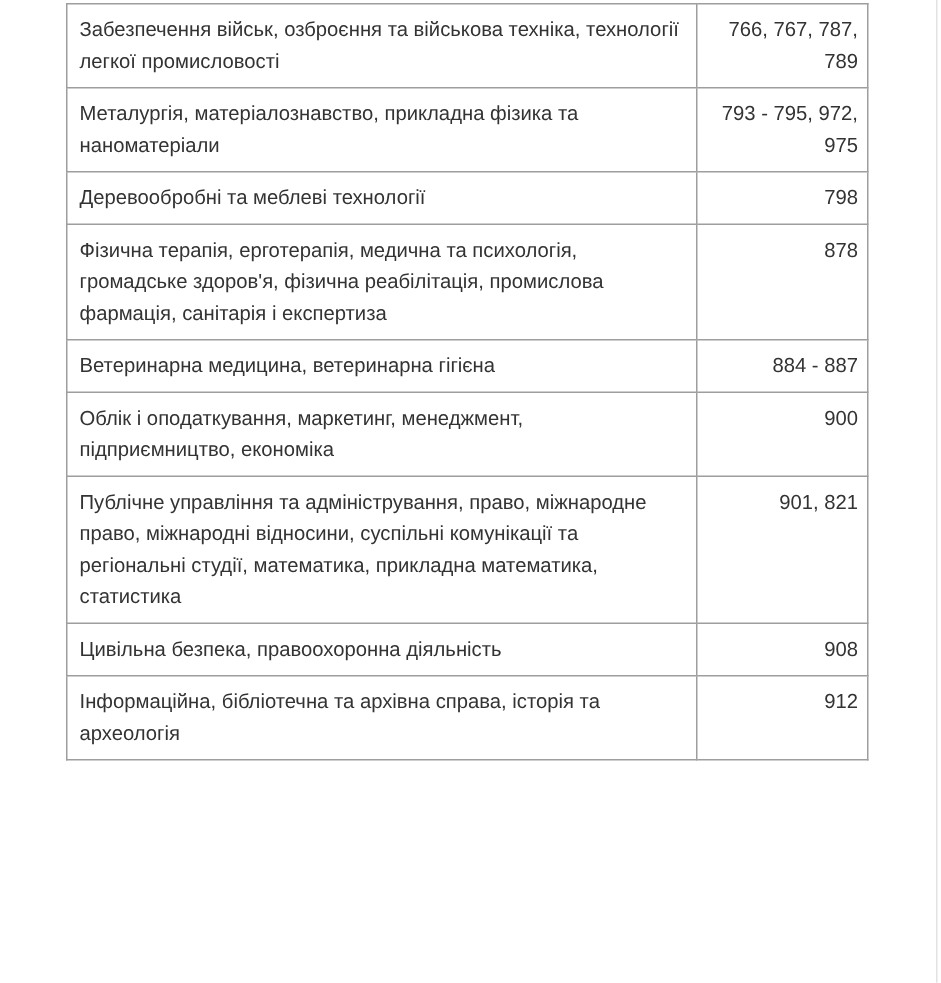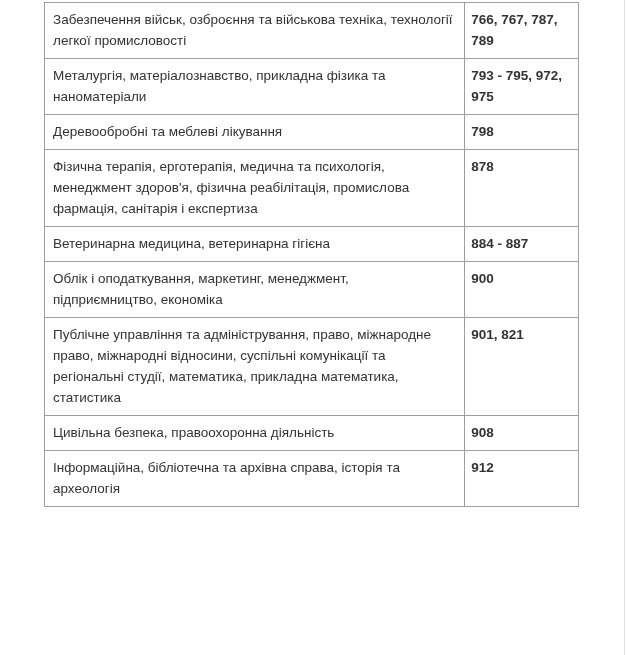--- a/index.html
+++ b/index.html
@@ -17,43 +17,43 @@
     width: 535px;
     font-size: 13.5px;
     line-height: 21px;
   }
   table.codes td {
     border: 1.5px solid #9e9e9e;
     vertical-align: top;
     padding: 6px 8px 7px 8px;
   }
   table.codes td.name { width: 400px; margin-left: 36px; }
-  table.codes td.code { text-align: left; width: 100px; padding-left: 6px; padding-right: 6px; font-weight: bold; }
+  table.codes td.code { text-align: right; width: 100px; padding-left: 6px; padding-right: 6px; }
 </style>
 </head>
 <body>
 
 <div class="page-edge"></div>
 
 <table class="codes">
   <tbody>
     <tr>
       <td class="name">Забезпечення військ, озброєння та військова техніка, технології легкої промисловості</td>
       <td class="code">766, 767, 787, 789</td>
     </tr>
     <tr>
       <td class="name">Металургія, матеріалознавство, прикладна фізика та наноматеріали</td>
       <td class="code">793 - 795, 972, 975</td>
     </tr>
     <tr>
-      <td class="name">Деревообробні та меблеві лікування</td>
+      <td class="name">Деревообробні та меблеві технології</td>
       <td class="code">798</td>
     </tr>
     <tr>
-      <td class="name">Фізична терапія, ерготерапія, медична та психологія, менеджмент здоров'я, фізична реабілітація, промислова фармація, санітарія і експертиза</td>
+      <td class="name">Фізична терапія, ерготерапія, медична та психологія, громадське здоров'я, фізична реабілітація, промислова фармація, санітарія і експертиза</td>
       <td class="code">878</td>
     </tr>
     <tr>
       <td class="name">Ветеринарна медицина, ветеринарна гігієна</td>
       <td class="code">884 - 887</td>
     </tr>
     <tr>
       <td class="name">Облік і оподаткування, маркетинг, менеджмент, підприємництво, економіка</td>
       <td class="code">900</td>
     </tr>

